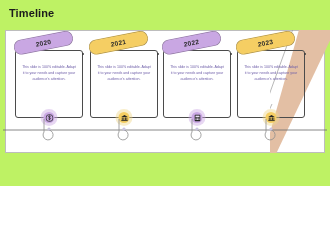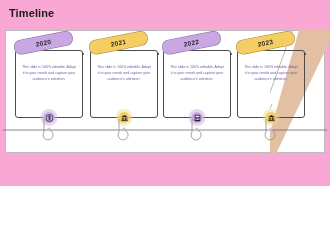--- a/index.html
+++ b/index.html
@@ -2,21 +2,21 @@
 <html><head>
 <meta charset="utf-8">
 <style>
   html,body{margin:0;padding:0;}
   body{
     width:330px;height:186px;overflow:hidden;
     background:#ffffff;
     font-family:"Liberation Sans", sans-serif;
     position:relative;
   }
-  #slide{position:absolute;inset:0;overflow:hidden;background:#f9a8d4;}
+  #slide{position:absolute;inset:0;overflow:hidden;background:#bef264;}
 
   
   #title{
     position:absolute;left:9px;top:8px;
     font-size:11px;font-weight:bold;color:#1c1c1c;
     letter-spacing:.1px;line-height:1;
   }
 
   
   #frame{

